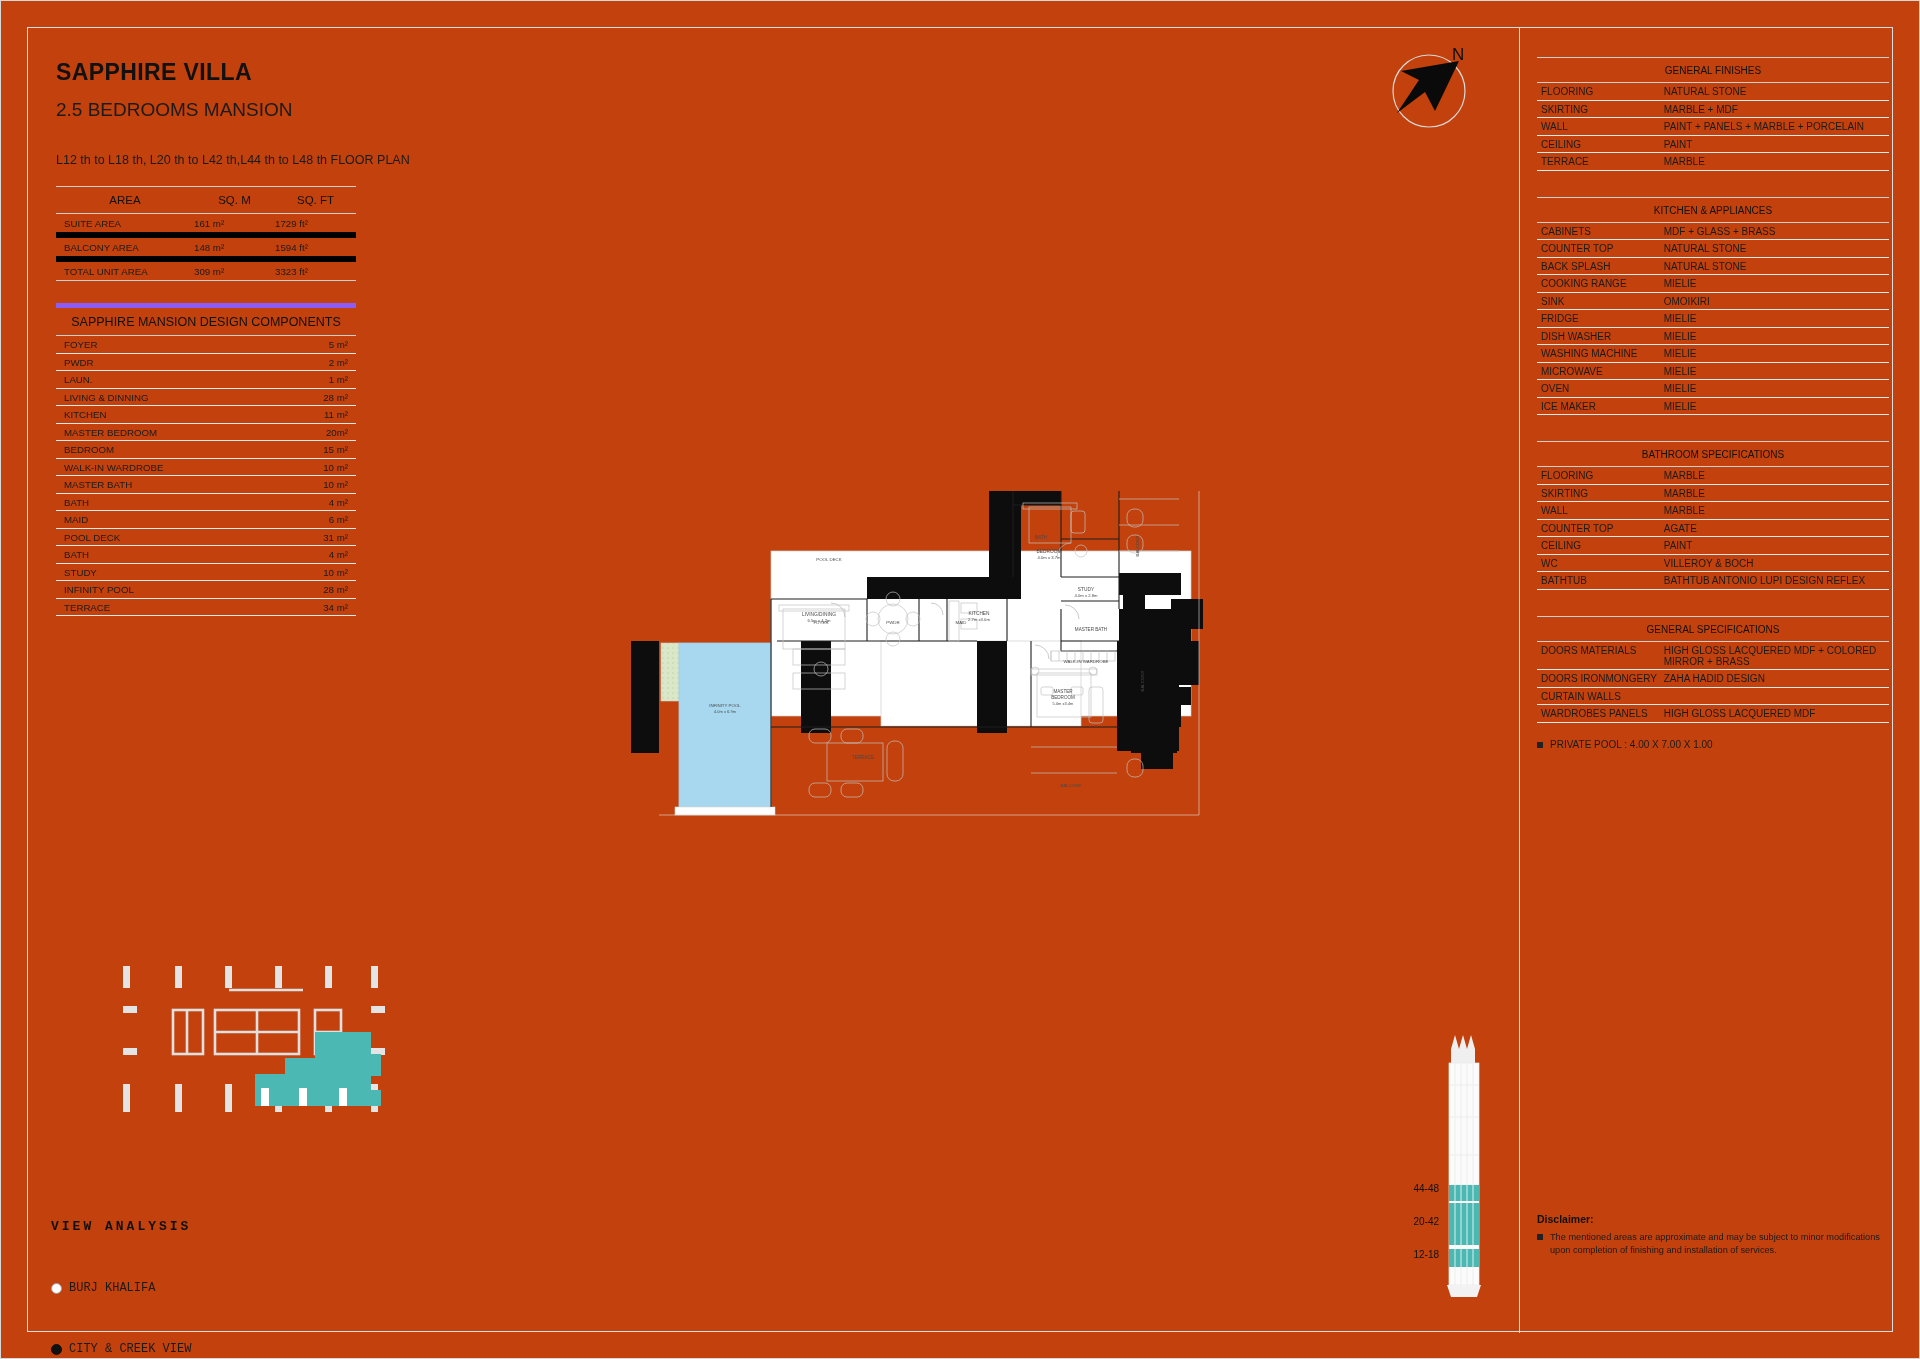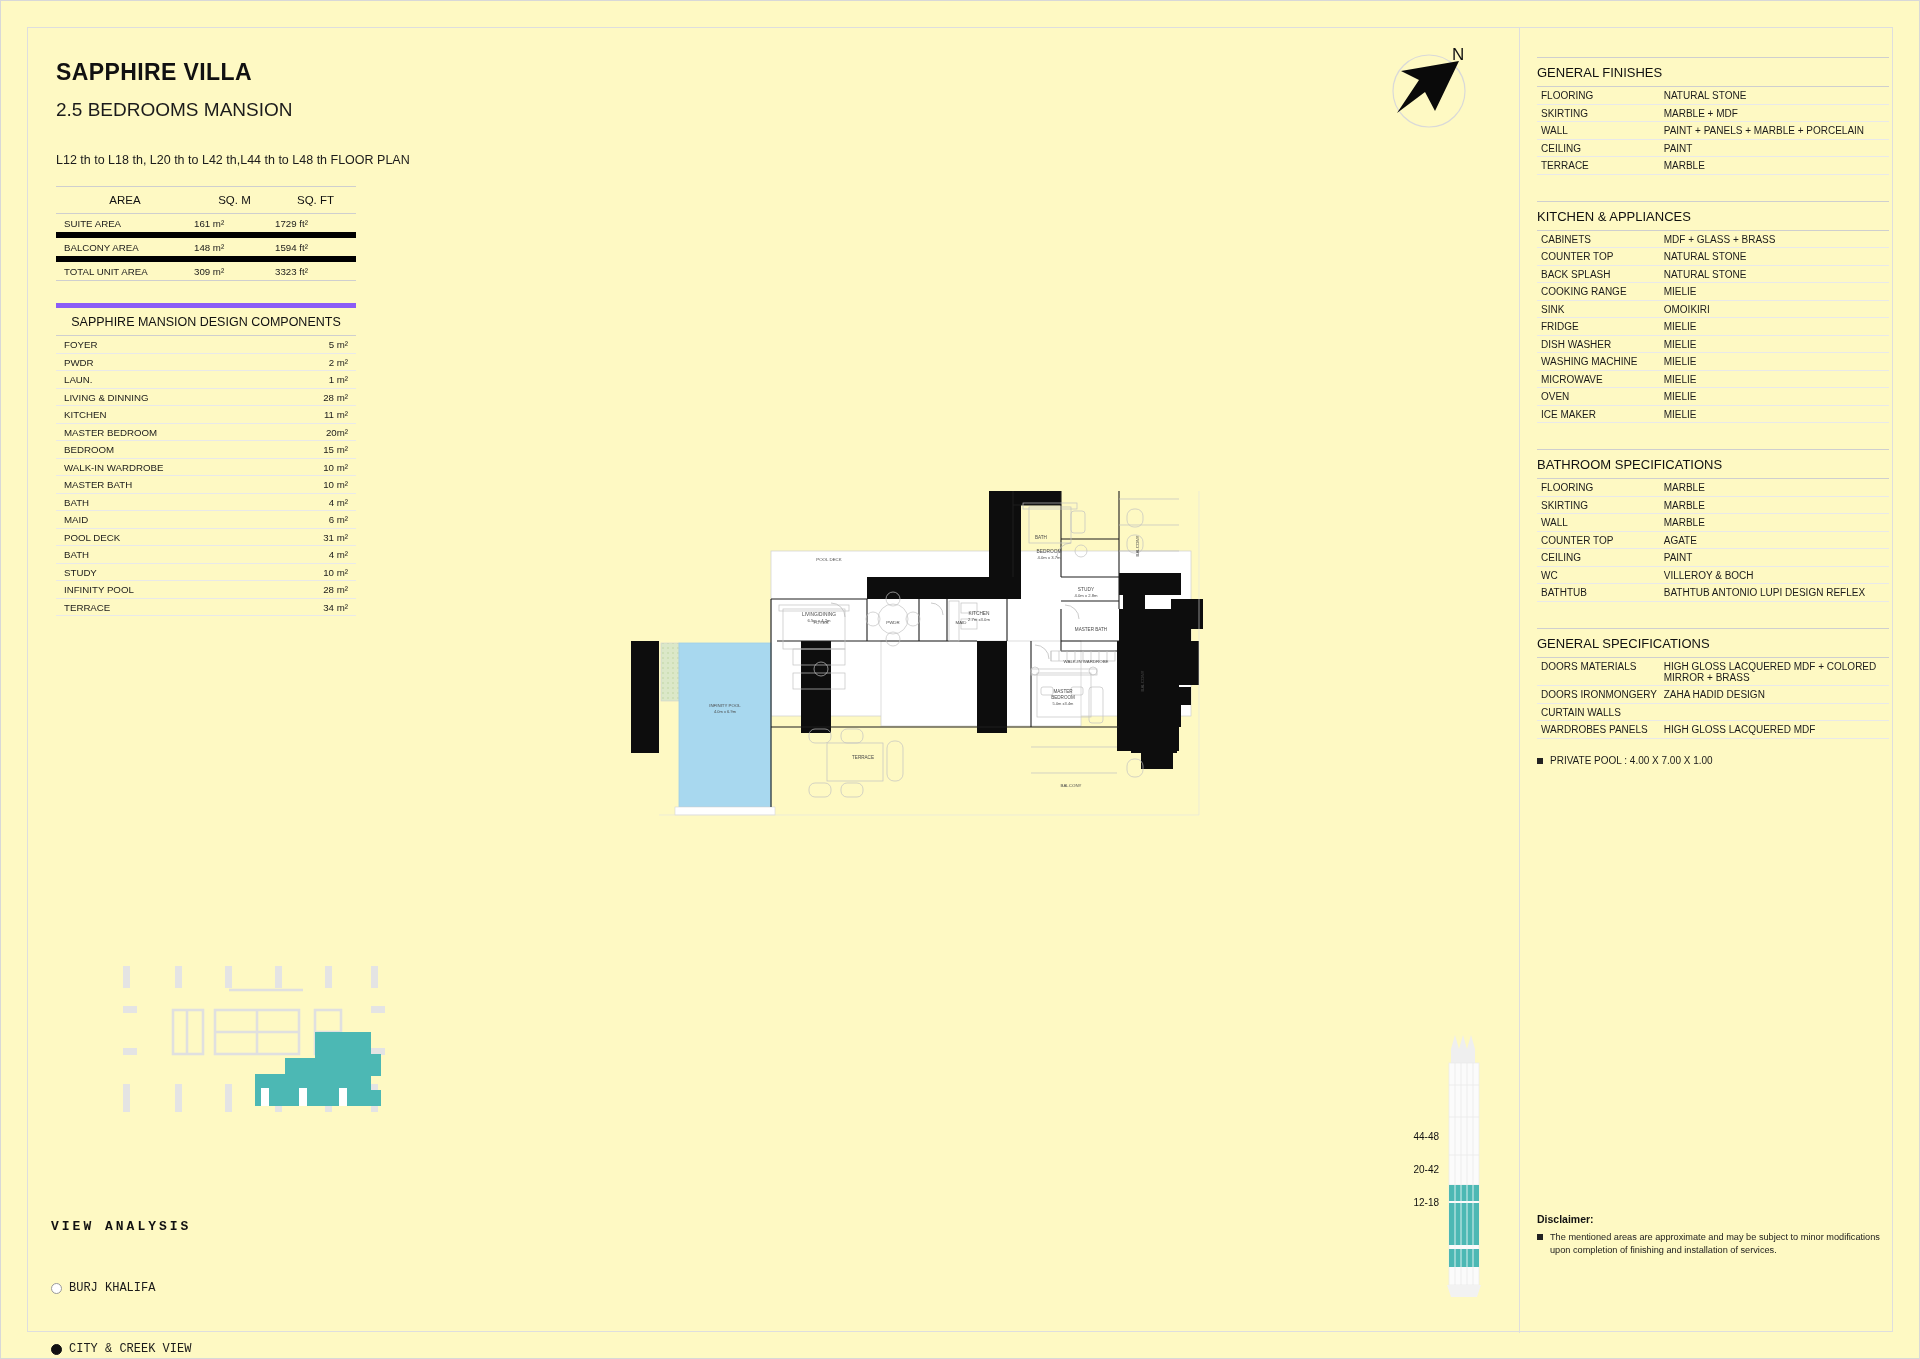--- a/index.html
+++ b/index.html
@@ -6,21 +6,21 @@
   html, body {
     width: 1920px; height: 1359px;
     background: #ffffff;
     font-family: "Liberation Sans", sans-serif;
     color: #1a1a1a;
     overflow: hidden;
   }
   .sheet {
     position: relative;
     width: 1920px; height: 1359px;
-    background: #fef9c3;
+    background: #c2410c;
     border: 1px solid #d8d8d8;
   }
   .sheet::after {
     content: "";
     position: absolute;
     left: 26px; top: 26px; right: 26px; bottom: 26px;
     border: 1px solid #dedede;
     pointer-events: none;
   }
 
@@ -162,36 +162,37 @@
   .plan-wrap svg { display: block; }
 
   
   .tower {
     position: absolute;
     left: 1442px; top: 1032px;
     width: 42px; height: 268px;
   }
   .tower-labels {
     position: absolute;
-    left: 1398px; top: 980px;
+    left: 1398px; top: 1032px;
     width: 44px; height: 268px;
     font-size: 10px;
     color: #111;
   }
   .tower-labels span { position: absolute; right: 4px; white-space: nowrap; }
 
   
   .right-col {
     position: absolute;
     left: 1536px; top: 56px;
     width: 352px;
   }
   .spec-block { margin-bottom: 26px; }
   .spec-title {
-    font-size: 13px;
+    font-size: 10px;
+    text-align: center;
     padding: 7px 0 6px;
     border-top: 1px solid #cfcfcf;
     border-bottom: 1px solid #cfcfcf;
     color: #111;
   }
   .spec-table { width: 100%; border-collapse: collapse; }
   .spec-table td {
     font-size: 10px;
     padding: 3px 0 2.5px 0;
     border-bottom: 1px solid #e9e9e9;

